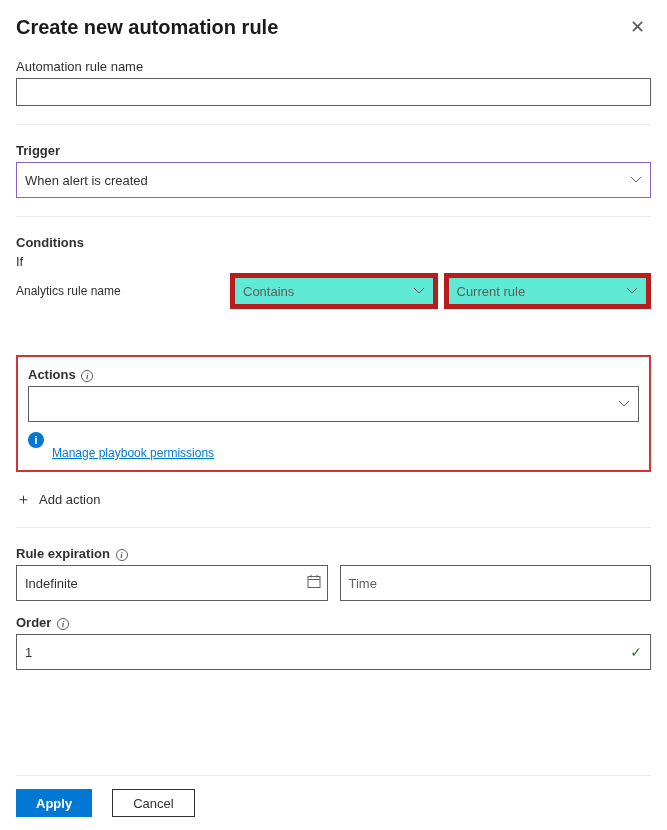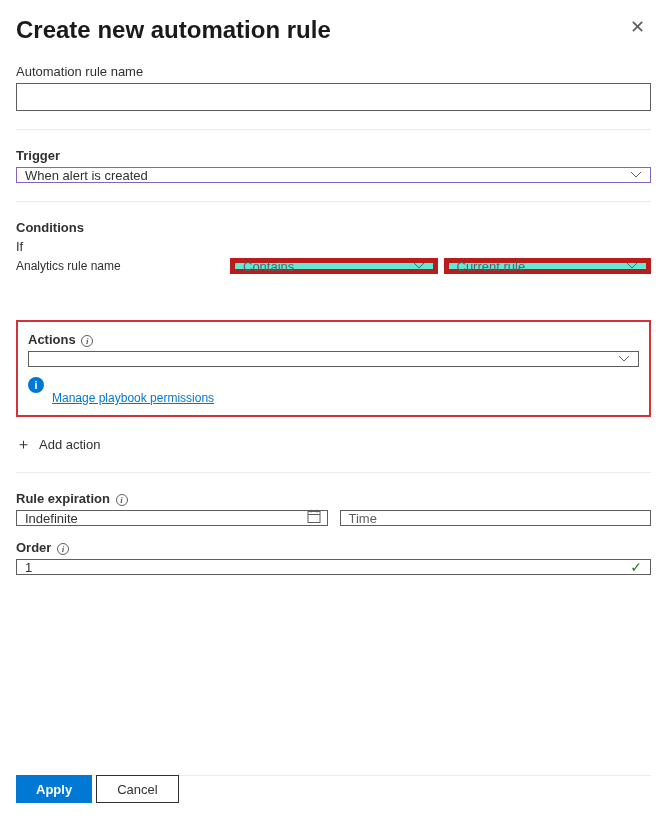--- a/index.html
+++ b/index.html
@@ -13,21 +13,21 @@
     position: relative;
     background: #fff;
   }
   .header {
     display: flex;
     justify-content: space-between;
     align-items: flex-start;
     margin-bottom: 20px;
   }
   .title {
-    font-size: 24px;
+    font-size: 20px;
     font-weight: 600;
     color: #1b1a19;
   }
   .close-x {
     font-size: 18px;
     font-weight: 300;
     cursor: pointer;
     color: #605e5c;
     padding: 2px 6px;
     line-height: 1;
@@ -48,21 +48,21 @@
     font-size: 13px;
     background: #fff;
   }
   .divider {
     border: none;
     border-top: 1px solid #edebe9;
     margin: 18px 0;
   }
   .dropdown {
     position: relative;
-    height: 16px;
+    height: 36px;
     border: 1px solid #605e5c;
     background: #fff;
     display: flex;
     align-items: center;
     padding: 0 8px;
     font-size: 13px;
     cursor: pointer;
   }
   .dropdown.trigger-sel {
     border: 1px solid #8661c5;
@@ -192,24 +192,24 @@
   }
   .cal-icon {
     position: absolute;
     right: 6px;
     top: 50%;
     transform: translateY(-50%);
     color: #605e5c;
   }
   .footer {
     position: absolute;
-    bottom: 27px;
+    bottom: 13px;
     left: 16px;
     display: flex;
-    gap: 4px;
+    gap: 20px;
   }
   .btn {
     height: 28px;
     padding: 0 20px;
     font-size: 13px;
     cursor: pointer;
     border: none;
     font-family: inherit;
   }
   .btn-primary {

